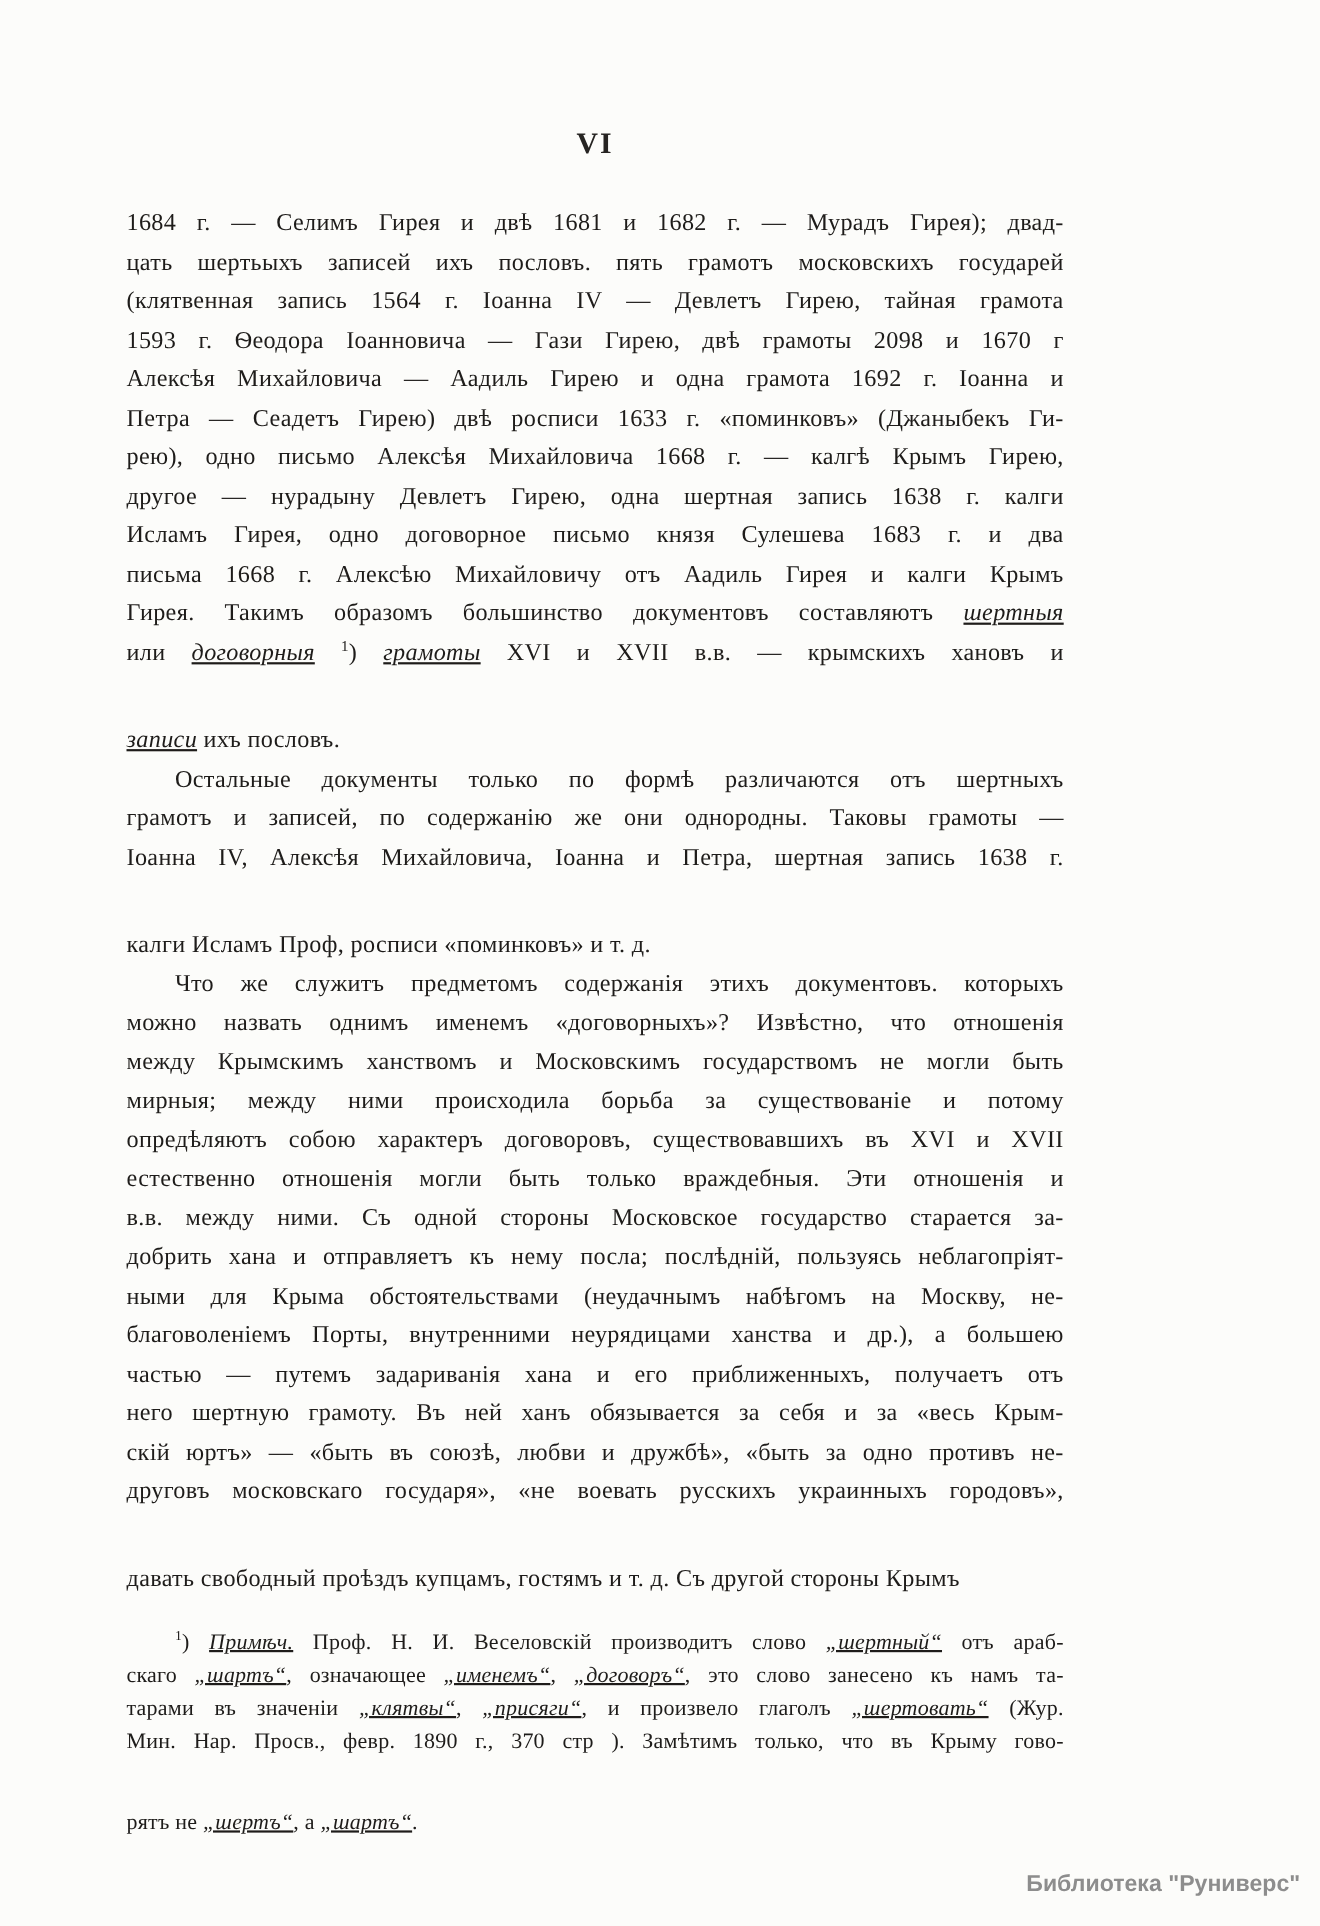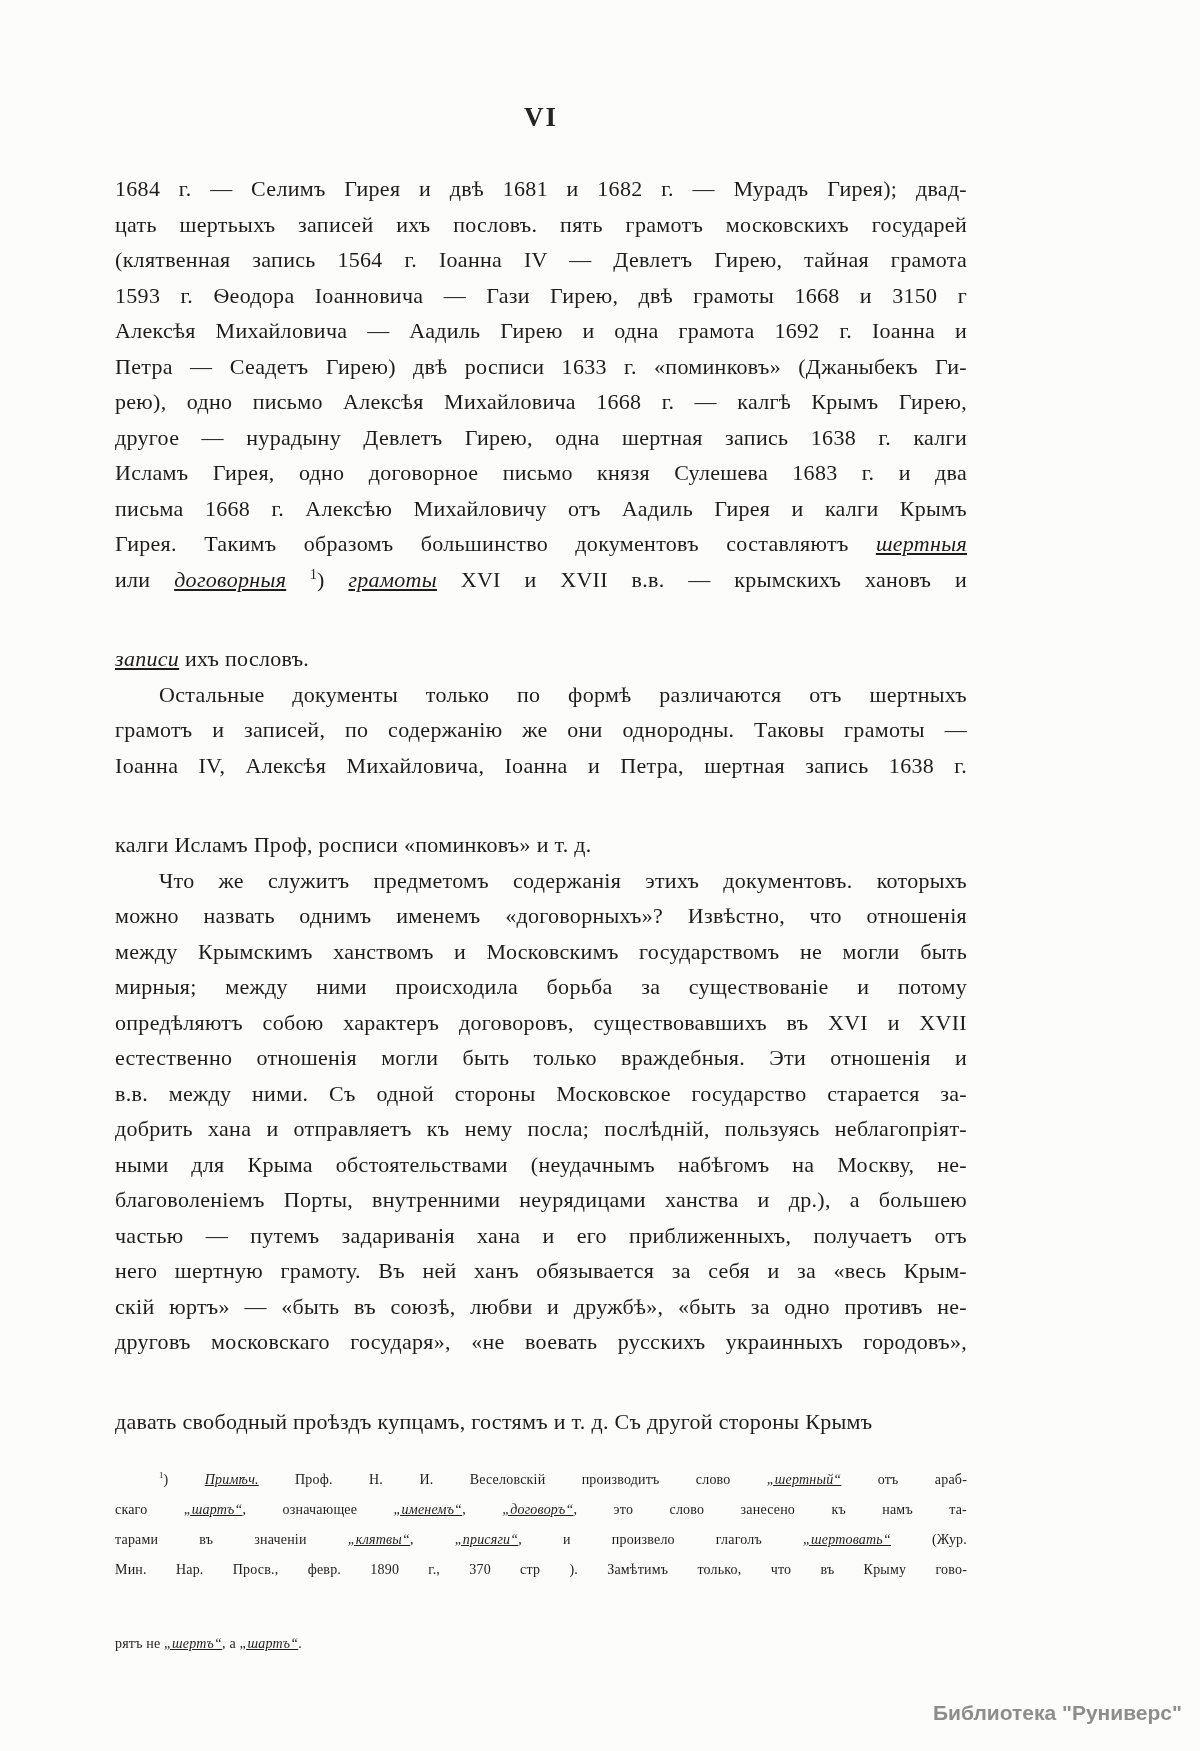--- a/index.html
+++ b/index.html
@@ -23,20 +23,21 @@
     top: 102px;
     width: 852px;
   }
   .page-number {
     text-align: center;
     font-weight: bold;
     font-size: 27px;
     letter-spacing: 2px;
     margin-bottom: 38px;
     color: #262422;
+    margin-top: 13px;
   }
   .body-text {
     font-size: 22px;
     line-height: 35.5px;
     letter-spacing: 0.3px;
   }
   .line {
     text-align: justify;
     text-align-last: justify;
   }
@@ -51,21 +52,21 @@
     font-style: italic;
     text-decoration: underline;
   }
   .sup {
     font-size: 0.62em;
     vertical-align: super;
     line-height: 0;
   }
   .footnote {
     margin-top: 26px;
-    font-size: 14px;
+    font-size: 20px;
     line-height: 30px;
     letter-spacing: 0.2px;
   }
   .watermark {
     position: absolute;
     right: 18px;
     bottom: 26px;
     font-family: "Liberation Sans", "DejaVu Sans", sans-serif;
     font-weight: 700;
     font-size: 21px;
@@ -76,21 +77,21 @@
 <body>
 
 <div class="page">
   <div class="column">
     <div class="page-number">VI</div>
     <div class="body-text" id="body-text">
         <div class="paragraph">
           <div class="line"><span>1684 г. — Селимъ Гирея и двѣ 1681 и 1682 г. — Мурадъ Гирея); двад-</span></div>
           <div class="line"><span>цать шертьыхъ записей ихъ пословъ. пять грамотъ московскихъ государей</span></div>
           <div class="line"><span>(клятвенная запись 1564 г. Іоанна IV — Девлетъ Гирею, тайная грамота</span></div>
-          <div class="line"><span>1593 г. Ѳеодора Іоанновича — Гази Гирею, двѣ грамоты 1668 и 3150 г</span></div>
+          <div class="line"><span>1593 г. Ѳеодора Іоанновича — Гази Гирею, двѣ грамоты 2098 и 1670 г</span></div>
           <div class="line"><span>Алексѣя Михайловича — Аадиль Гирею и одна грамота 1692 г. Іоанна и</span></div>
           <div class="line"><span>Петра — Сеадетъ Гирею) двѣ росписи 1633 г. «поминковъ» (Джаныбекъ Ги-</span></div>
           <div class="line"><span>рею), одно письмо Алексѣя Михайловича 1668 г. — калгѣ Крымъ Гирею,</span></div>
           <div class="line"><span>другое — нурадыну Девлетъ Гирею, одна шертная запись 1638 г. калги</span></div>
           <div class="line"><span>Исламъ Гирея, одно договорное письмо князя Сулешева 1683 г. и два</span></div>
           <div class="line"><span>письма 1668 г. Алексѣю Михайловичу отъ Аадиль Гирея и калги Крымъ</span></div>
           <div class="line"><span>Гирея. Такимъ образомъ большинство документовъ составляютъ </span><span class="it">шертныя</span></div>
           <div class="line"><span>или </span><span class="it">договорныя</span><span> </span><span class="sup">1</span><span>) </span><span class="it">грамоты</span><span> XVI и XVII в.в. — крымскихъ хановъ и</span></div>
           <div class="line last"><span class="it">записи</span><span> ихъ пословъ.</span></div>
         </div>

